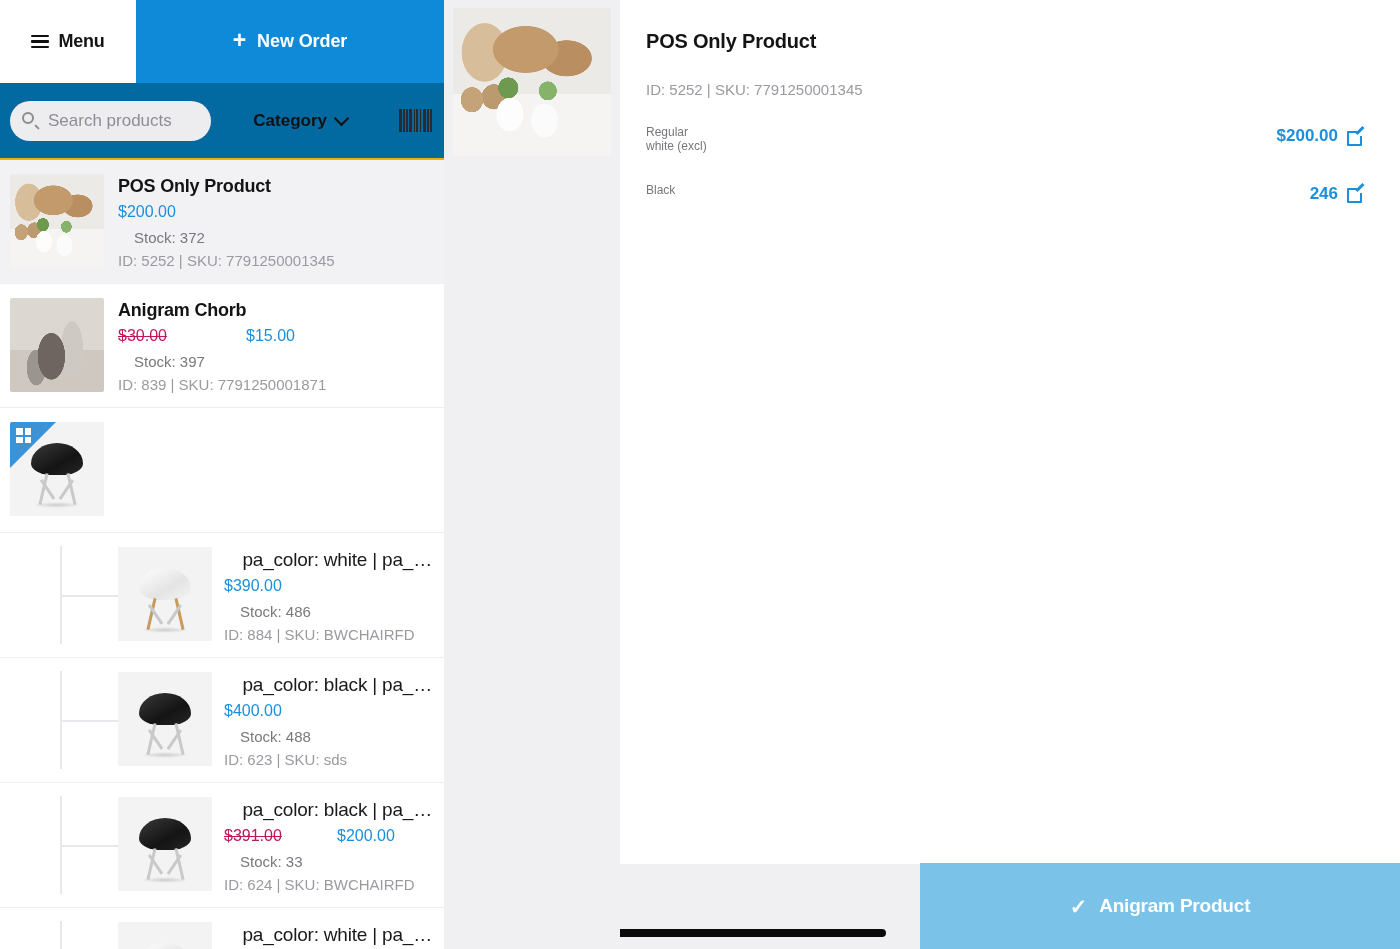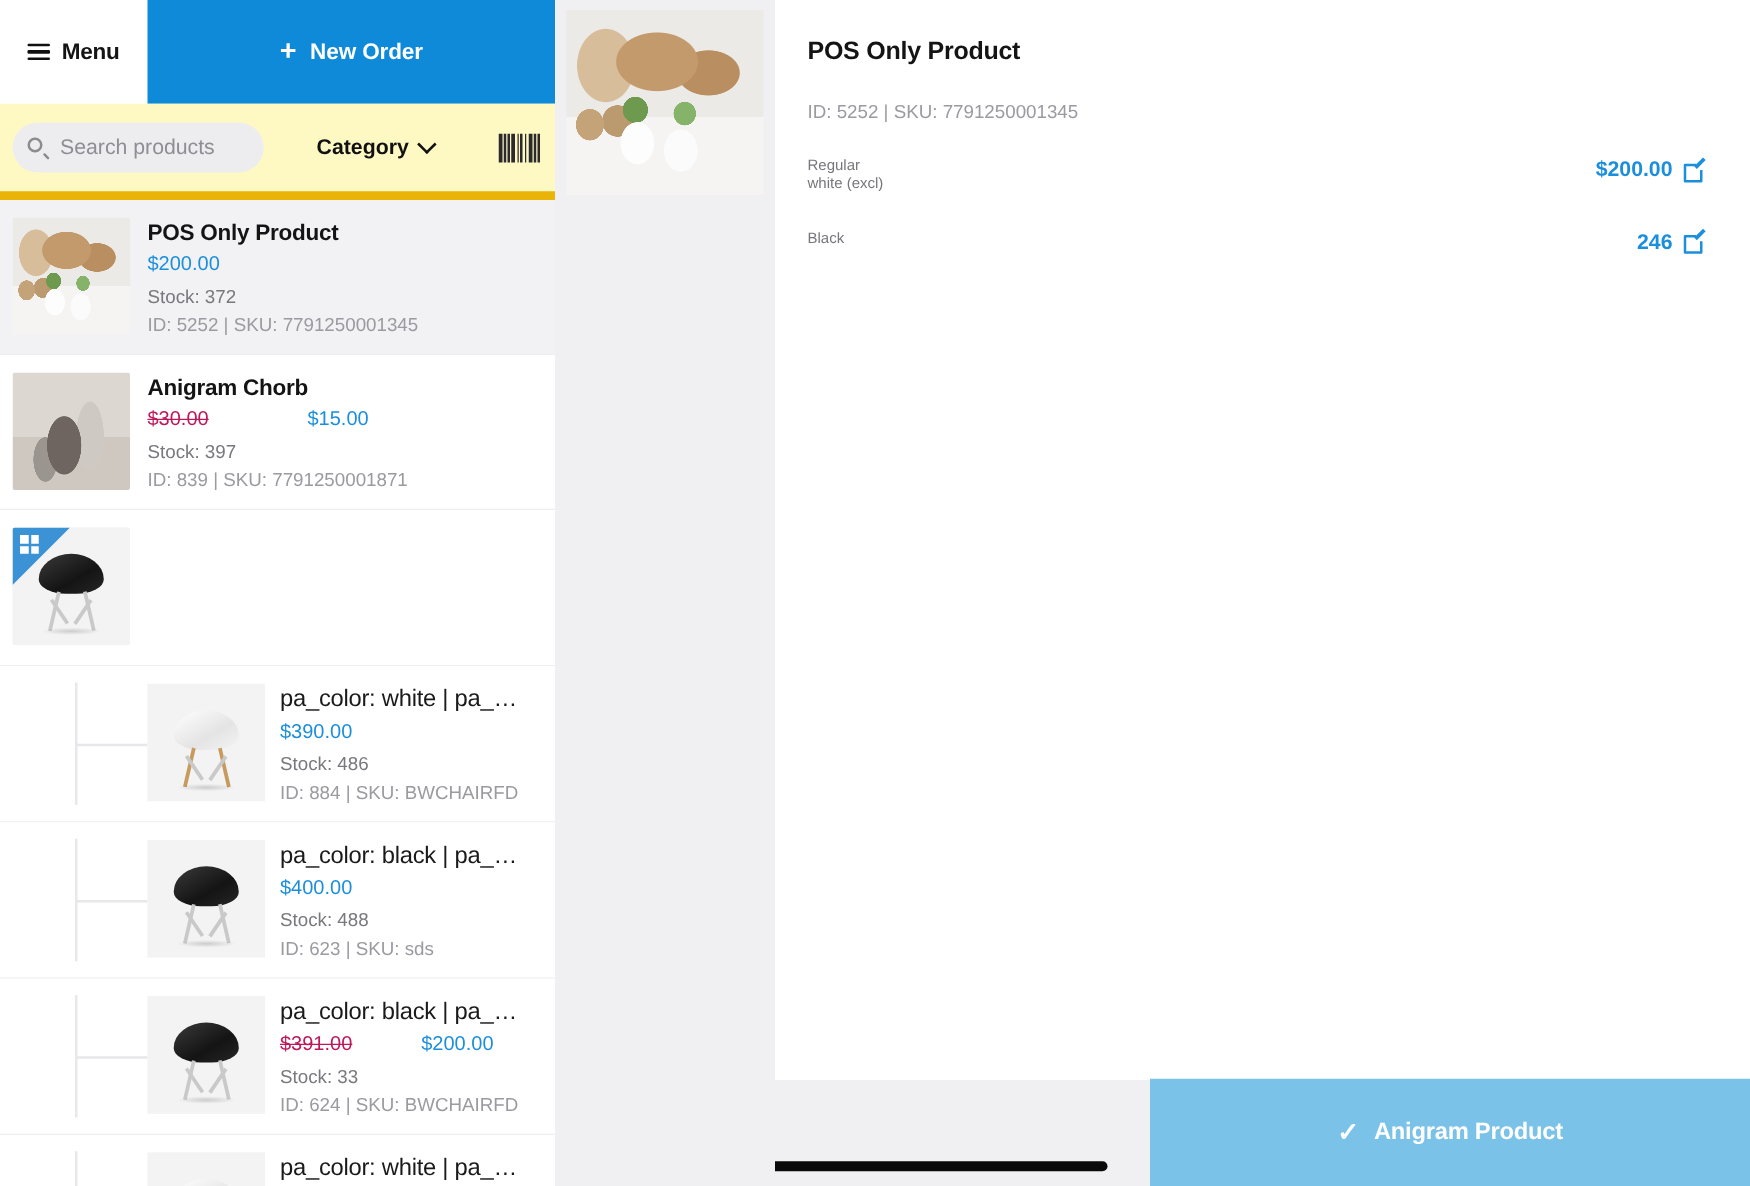--- a/index.html
+++ b/index.html
@@ -13,36 +13,36 @@
 
   
   .left-col {
     width: 444px; height: 949px;
     background: #ffffff;
     display: flex; flex-direction: column;
     position: relative; z-index: 3;
   }
   .topbar { height: 83px; display: flex; align-items: stretch; background:#fff; }
   .menu-btn {
-    width: 118px; display: flex; align-items: center; justify-content: center;
+    width: 136px; display: flex; align-items: center; justify-content: center;
     gap: 9px; cursor: pointer; background:#fff;
   }
   .hamburger { display:flex; flex-direction:column; gap:3px; width:18px; }
   .hamburger i { display:block; height:2.4px; background:#111; border-radius:1px; }
   .menu-label { font-size: 18px; font-weight: 700; color:#141414; letter-spacing:-0.2px;}
   .new-order-btn {
     flex: 1; background: #0e8ad8; color:#fff;
     display:flex; align-items:center; justify-content:center; gap:11px;
     font-size: 18px; font-weight: 700; cursor:pointer; letter-spacing:-0.1px;
   }
   .plus-ic { font-size: 23px; font-weight: 700; line-height:1; margin-top:-2px;}
 
   .searchbar {
     height: 77px; display:flex; align-items:center; padding: 0 12px 0 10px;
-    background:#fef9c3; border-bottom: 7px solid #eab308; gap: 8px;
+    background:#0369a1; border-bottom: 2px solid #eab308; gap: 8px;
   }
   .search-wrap {
     width: 205px; height: 40px; background:#ededf0; border-radius: 20px;
     display:flex; align-items:center; padding: 0 12px; gap:9px;
   }
   .mag { width:17px; height:17px; position:relative; flex:none; }
   .mag .c { position:absolute; width:12px; height:12px; border:2px solid #8b8b90;
     border-radius:50%; top:0; left:0;}
   .mag .h { position:absolute; width:6px; height:2px; background:#8b8b90;
     transform: rotate(45deg); bottom:1px; right:-1px; border-radius:1px;}
@@ -69,25 +69,25 @@
   .prow.selected { background:#f2f2f5; }
   .thumb {
     width:94px; height:94px; flex:none; border-radius:2px; overflow:hidden;
     position:relative; background:#f3f3f3; margin-right:14px;
   }
   .pinfo { flex:1; min-width:0; padding-top:2px;}
   .pname {
     font-size:18px; font-weight:700; color:#141414; letter-spacing:-0.2px;
     white-space:nowrap; overflow:hidden; text-overflow:ellipsis;
   }
-  .pname.reg { font-weight:400; font-size:19px; color:#1a1a1a; }
+  .pname.reg { font-weight:400; font-size:19px; color:#1a1a1a;text-align:right; }
   .priceline { display:flex; align-items:baseline; margin-top:6px; min-height:20px;}
   .price { font-size:16px; color:#1b8fdc; }
   .price.strike { color:#be185d; text-decoration: line-through; }
-  .meta { font-size:15px; color:#78787e; margin-top:6px; }
+  .meta { font-size:15px; color:#78787e; margin-top:6px;margin-left:16px; }
   .meta2 { font-size:15px; color:#9a9aa0; margin-top:6px; }
 
   .ribbon { position:absolute; top:0; left:0; width:0; height:0;
     border-top: 46px solid #3b92d4; border-right: 46px solid transparent; }
   .ribbon-ic { position:absolute; top:6px; left:6px; width:15px; height:15px;
     display:grid; grid-template-columns:1fr 1fr; grid-template-rows:1fr 1fr;
     gap:2px; }
   .ribbon-ic i { background:#fff; display:block; }
   .ribbon-box { position:absolute; top:0; left:0; width:46px; height:46px; }
 

